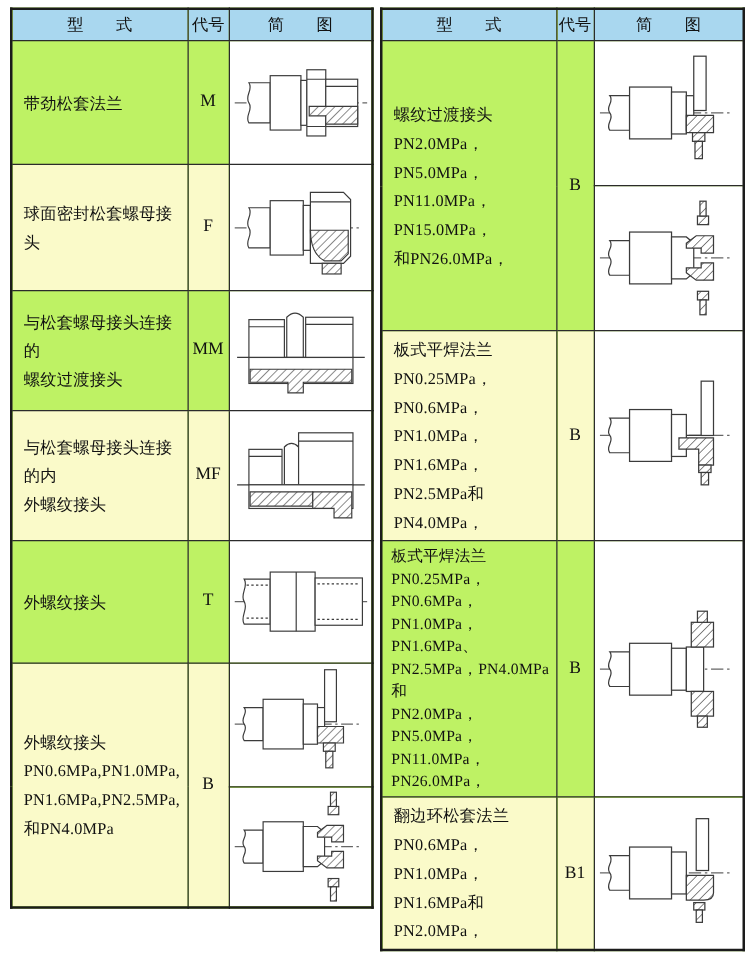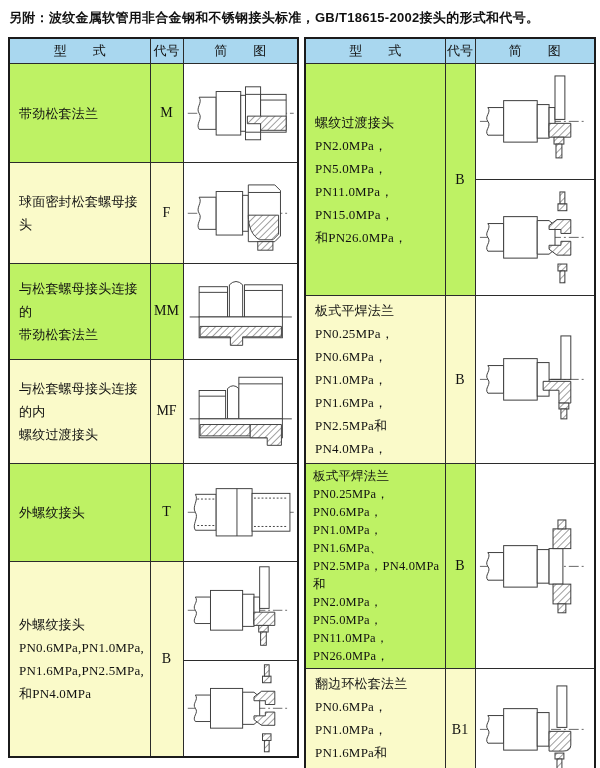--- a/index.html
+++ b/index.html
@@ -51,21 +51,20 @@
   .dgroot line{stroke:#3b3b3b;stroke-width:1;}
   .dgroot .w{fill:#fff;stroke:#3b3b3b;stroke-width:1;}
   .dgroot .h{fill:url(#hx);stroke:#3b3b3b;stroke-width:1;}
   .dgroot .cl{stroke:#666;stroke-dasharray:10 3 2 3;fill:none;}
   .dgroot .dt{stroke-dasharray:2 2;}
 </style>
 </head>
 <body>
 
 <div class="page">
-  <div class="title">另附：波纹金属软管用非合金钢和不锈钢接头标准，GB/T18615-2002接头的形式和代号。</div>
 
   <div class="tables">
 
     <table class="jt" style="width:289px">
       <colgroup>
           <col style="width:141px">
           <col style="width:33px">
           <col style="width:115px">
         </colgroup>
       <thead>
@@ -89,31 +88,31 @@
           <td class="type hl">球面密封松套螺母接头</td>
           <td class="code hl">F</td>
           <td class="diag">
             <svg class="dg" viewBox="0 0 120 100" preserveAspectRatio="xMidYMid meet">
                 <use href="#sym-f"></use>
               </svg>
           </td>
         </tr>
         <tr style="height:95px">
           <td class="type">与松套螺母接头连接的
-带劲松套法兰</td>
+螺纹过渡接头</td>
           <td class="code">MM</td>
           <td class="diag">
             <svg class="dg" viewBox="0 0 120 100" preserveAspectRatio="xMidYMid meet">
                 <use href="#sym-mm"></use>
               </svg>
           </td>
         </tr>
         <tr style="height:104px">
           <td class="type hl">与松套螺母接头连接的内
-螺纹过渡接头</td>
+外螺纹接头</td>
           <td class="code hl">MF</td>
           <td class="diag">
             <svg class="dg" viewBox="0 0 120 100" preserveAspectRatio="xMidYMid meet">
                 <use href="#sym-mf"></use>
               </svg>
           </td>
         </tr>
         <tr style="height:98px">
           <td class="type">外螺纹接头</td>
           <td class="code">T</td>

